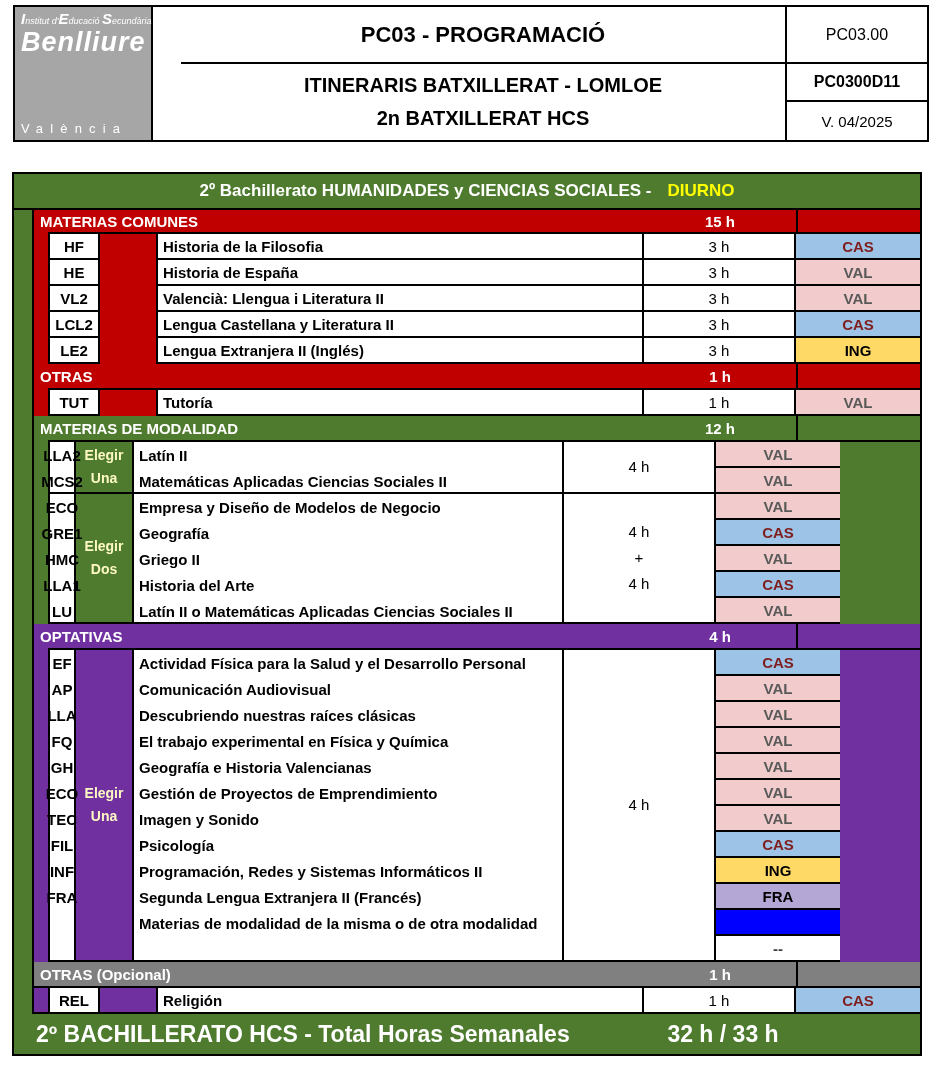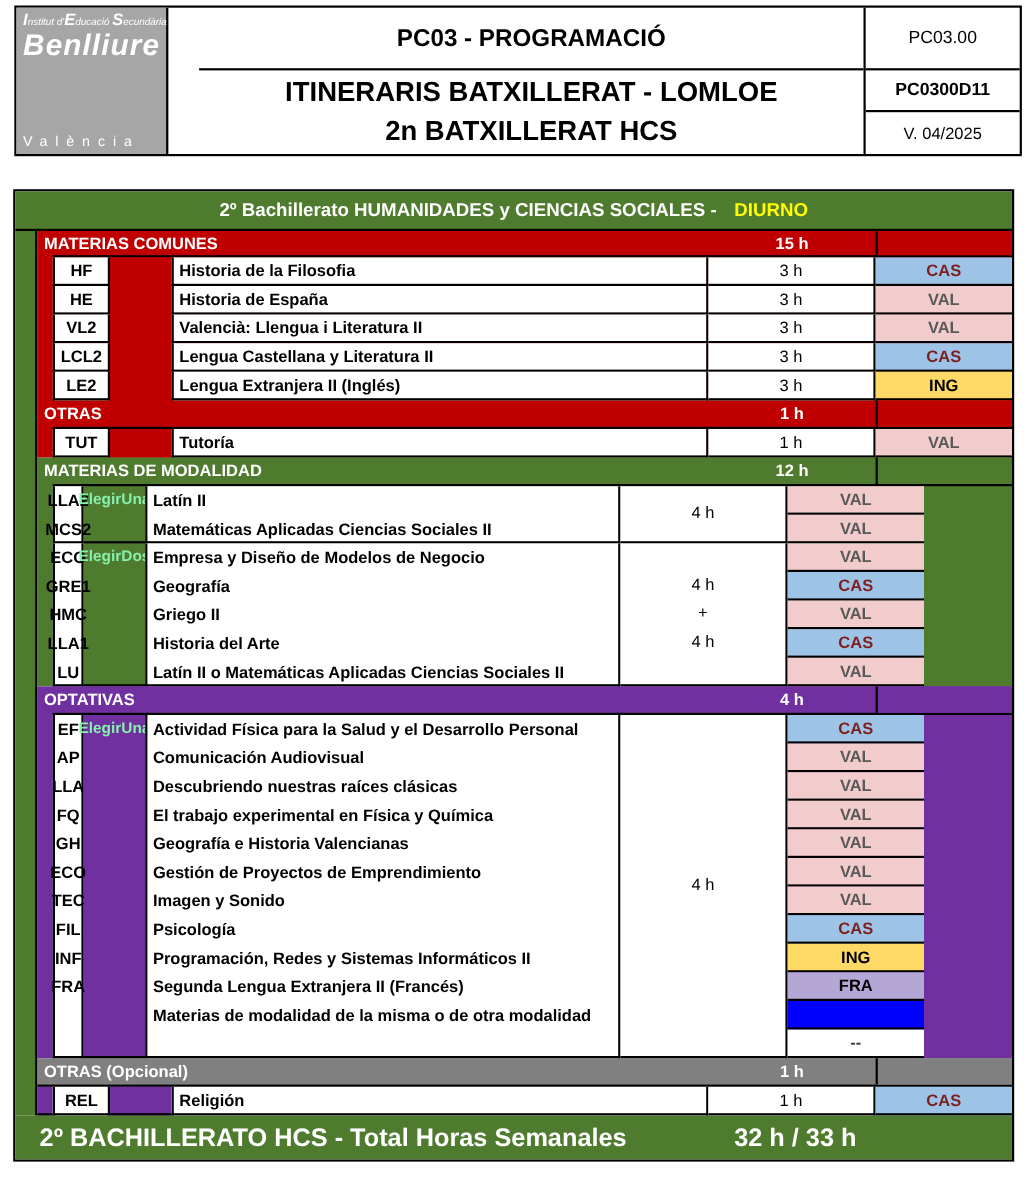--- a/index.html
+++ b/index.html
@@ -7,21 +7,21 @@
 
   
   .hdr{position:absolute;left:13px;top:5px;width:912px;height:133px;border:2px solid #000;display:flex;box-sizing:content-box;background:#fff;}
   .hdr-logo{width:138px;background:#A6A6A6;border-right:2px solid #000;display:flex;flex-direction:column;padding:5px 4px 4px 6px;box-sizing:border-box;color:#fff;}
   .logo-l1{font-size:9px;font-style:italic;white-space:nowrap;line-height:13px;}
   .logo-l1 .big{font-size:15px;font-weight:bold;}
   .logo-name{font-size:27px;font-weight:bold;font-style:italic;line-height:28px;letter-spacing:1px;}
   .logo-city{margin-top:auto;font-size:13px;letter-spacing:0.55em;white-space:nowrap;}
   .hdr-mid{flex:1;display:flex;flex-direction:column;padding-left:28px;}
   .hdr-mid-top{height:55px;border-bottom:2px solid #000;display:flex;align-items:center;justify-content:center;font-size:22px;font-weight:bold;}
-  .hdr-mid-bot{flex:1;display:flex;flex-direction:column;align-items:center;justify-content:space-evenly;font-size:25px;font-weight:bold;}
+  .hdr-mid-bot{flex:1;display:flex;flex-direction:column;align-items:center;justify-content:space-evenly;font-size:20px;font-weight:bold;}
   .hdr-right{width:140px;border-left:2px solid #000;display:flex;flex-direction:column;}
   .hdr-right .rc{display:flex;align-items:center;justify-content:center;}
   .rc1{height:55px;border-bottom:2px solid #000;font-size:16px;}
   .rc2{height:36px;border-bottom:2px solid #000;font-size:16px;font-weight:bold;}
   .rc3{flex:1;font-size:15px;}
 
   
   .board{position:absolute;left:12px;top:172px;width:906px;height:880px;border:2px solid #000;background:#fff;}
   .title-bar{height:36px;background:#4F7B2F;border-bottom:2px solid #000;box-sizing:border-box;display:flex;align-items:center;justify-content:center;color:#fff;font-weight:bold;font-size:17px;}
   .title-bar .hl{color:#FFFF00;margin-left:16px;}
@@ -50,21 +50,21 @@
   .subj{width:488px;background:#fff;border:0 solid #000;border-left-width:2px;border-right-width:2px;border-bottom-width:2px;padding-left:5px;font-weight:bold;font-size:15px;white-space:nowrap;overflow:hidden;}
   .hrs{width:152px;background:#fff;border:0 solid #000;border-right-width:2px;border-bottom-width:2px;justify-content:center;font-size:15px;}
   .lang{width:124px;border:0 solid #000;border-bottom-width:2px;justify-content:center;font-weight:bold;font-size:15px;}
   .cas{background:#9DC3E6;color:#7f1d1d;} .val{background:#F2CCCC;color:#595959;} .ing{background:#FFD966;color:#000;}
   .fra{background:#B4A7D6;color:#000;} .blu{background:#0000FF;} .non{background:#fff;color:#404040;font-weight:normal;}
 
   
   .grp{display:flex;}
   .gcodes{width:28px;background:#fff;border:0 solid #000;border-left-width:2px;border-right-width:2px;border-bottom-width:2px;box-sizing:border-box;display:flex;flex-direction:column;}
   .gcodes div{height:26px;display:flex;align-items:center;justify-content:center;font-weight:bold;font-size:15px;flex:none;}
-  .gelegir{width:56px;border:0 solid #000;border-bottom-width:2px;box-sizing:border-box;display:flex;justify-content:center;color:#86efac;font-weight:bold;font-size:14px;line-height:23px;}
+  .gelegir{width:56px;border:0 solid #000;border-bottom-width:2px;box-sizing:border-box;display:flex;flex-direction:column;align-items:center;justify-content:center;color:#fef9c3;font-weight:bold;font-size:14px;line-height:23px;}
   .gsubjs{width:432px;background:#fff;border:0 solid #000;border-left-width:2px;border-right-width:2px;border-bottom-width:2px;box-sizing:border-box;display:flex;flex-direction:column;}
   .gsubjs div{height:26px;display:flex;align-items:center;padding-left:5px;font-weight:bold;font-size:15px;white-space:nowrap;flex:none;}
   .ghrs{width:152px;background:#fff;border:0 solid #000;border-right-width:2px;border-bottom-width:2px;box-sizing:border-box;display:flex;flex-direction:column;align-items:center;justify-content:center;font-size:15px;line-height:26px;}
   .glangs{width:124px;display:flex;flex-direction:column;box-sizing:border-box;}
   .glangs .glang{height:26px;border:0 solid #000;border-bottom-width:2px;box-sizing:border-box;display:flex;align-items:center;justify-content:center;font-weight:bold;font-size:15px;flex:none;}
 
   .total-bar{height:40px;background:#4F7B2F;display:flex;align-items:center;color:#fff;font-weight:bold;font-size:23px;}
   .total-label{width:633px;padding-left:22px;box-sizing:border-box;white-space:nowrap;}
   .total-value{width:152px;text-align:center;}
 </style>

